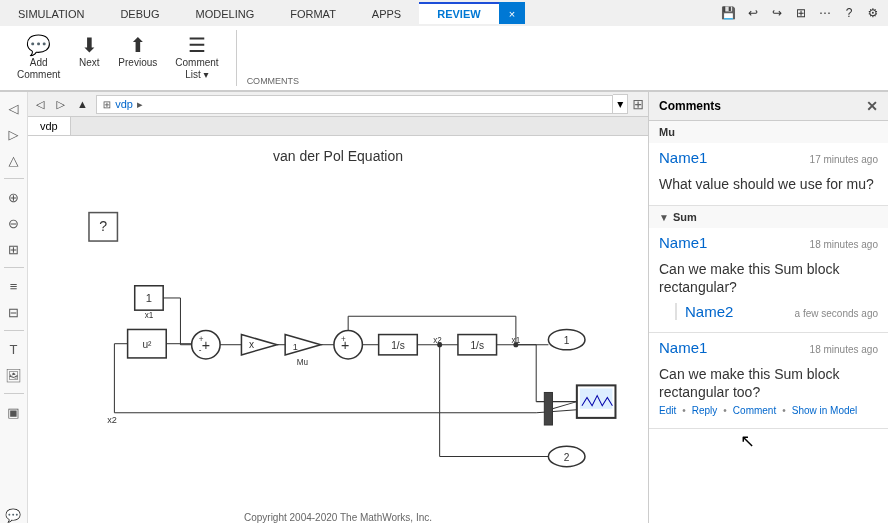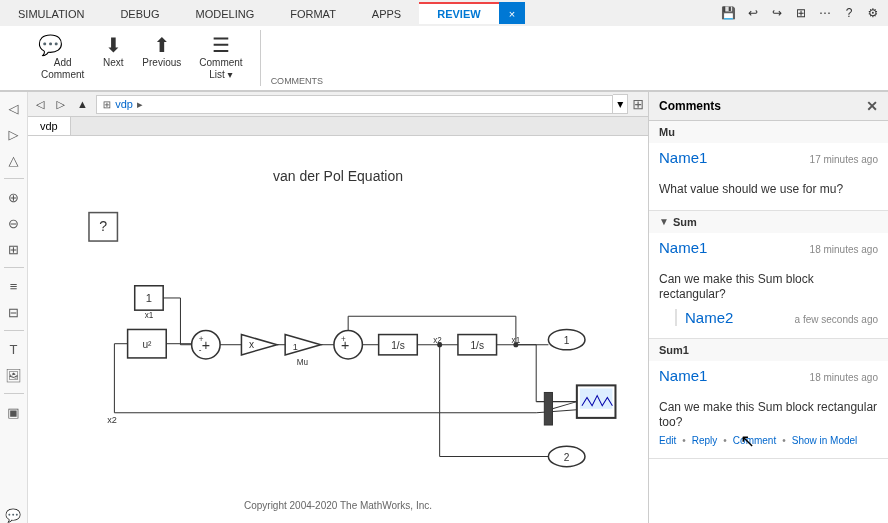--- a/index.html
+++ b/index.html
@@ -10,21 +10,21 @@
     .ribbon-tabs { display: flex; background: #f0f0f0; }
     .ribbon-tab {
       padding: 4px 18px;
       font-size: 11px;
       color: #333;
       cursor: pointer;
       border: none;
       background: none;
       border-top: 2px solid transparent;
     }
-    .ribbon-tab.active { background: #fff; border-top: 2px solid #ef4444; color: #0078d4; font-weight: bold; }
+    .ribbon-tab.active { background: #fff; border-top: 2px solid #1d4ed8; color: #0078d4; font-weight: bold; }
     .ribbon-tab.close-tab { background: #0078d4; color: white; padding: 4px 10px; }
 
     .ribbon-top { display: flex; justify-content: space-between; align-items: center; }
 
     .ribbon-content { background: #fff; border-bottom: 1px solid #ccc; padding: 4px 8px; display: flex; align-items: flex-end; gap: 4px; }
     .ribbon-btn {
       display: flex; flex-direction: column; align-items: center;
       padding: 4px 8px; cursor: pointer; border: 1px solid transparent;
       border-radius: 2px; min-width: 40px; font-size: 10px; color: #333;
     }
@@ -45,22 +45,22 @@
     .canvas-toolbar { display: flex; align-items: center; background: #f0f0f0; border-bottom: 1px solid #ccc; padding: 2px 4px; gap: 4px; }
     .canvas-toolbar-btn { font-size: 11px; padding: 2px 4px; cursor: pointer; border: none; background: none; color: #333; }
     .canvas-tabs { display: flex; background: #e8e8e8; border-bottom: 1px solid #ccc; }
     .canvas-tab { padding: 3px 12px; font-size: 11px; cursor: pointer; border-right: 1px solid #ccc; background: #e0e0e0; }
     .canvas-tab.active { background: #fff; }
 
     .canvas-viewport { flex: 1; background: white; position: relative; overflow: hidden; }
 
     
     .diagram-canvas { width: 100%; height: 100%; position: relative; }
-    .diagram-title { text-align: center; font-size: 14px; color: #333; position: absolute; top: 32px; left: 50%; transform: translateX(-50%); white-space: nowrap; }
-    .diagram-copyright { text-align: center; font-size: 10px; color: #666; position: absolute; bottom: 16px; left: 50%; transform: translateX(-50%); white-space: nowrap; }
+    .diagram-title { text-align: center; font-size: 14px; color: #333; position: absolute; top: 12px; left: 50%; transform: translateX(-50%); white-space: nowrap; }
+    .diagram-copyright { text-align: center; font-size: 10px; color: #666; position: absolute; bottom: 4px; left: 50%; transform: translateX(-50%); white-space: nowrap; }
 
     
     .comments-panel {
       width: 240px; background: #fff; border-left: 1px solid #ccc;
       display: flex; flex-direction: column;
     }
     .comments-header {
       display: flex; justify-content: space-between; align-items: center;
       padding: 6px 10px; background: #f0f0f0; border-bottom: 1px solid #ccc;
       font-weight: bold; font-size: 12px;
@@ -71,21 +71,21 @@
     .comment-section { border-bottom: 1px solid #e0e0e0; }
     .comment-section-header {
       padding: 5px 10px; font-size: 11px; font-weight: bold; background: #f8f8f8;
       color: #333; display: flex; align-items: center; gap: 4px;
     }
     .comment-thread { padding: 6px 10px; }
     .comment-item { margin-bottom: 6px; }
     .comment-meta { display: flex; justify-content: space-between; align-items: baseline; }
     .comment-author { font-size: 15px; font-weight: normal; color: #0066cc; }
     .comment-time { font-size: 10px; color: #888; }
-    .comment-text { font-size: 12px; color: #333; margin-top: 16px; line-height: 1.3; }
+    .comment-text { font-size: 14px; color: #333; margin-top: 9px; line-height: 1.3; }
     .comment-actions { display: flex; gap: 6px; margin-top: 4px; font-size: 10px; }
     .comment-action { color: #0066cc; cursor: pointer; }
     .comment-dot { color: #888; }
 
     
     .comment-nested { margin-left: 16px; padding-left: 8px; border-left: 2px solid #e0e0e0; margin-top: 4px; }
 
     
     .top-right-icons { display: flex; align-items: center; gap: 2px; padding: 2px 4px; }
     .tr-icon { width: 22px; height: 22px; display: flex; align-items: center; justify-content: center; cursor: pointer; border-radius: 2px; font-size: 12px; color: #333; border: 1px solid transparent; }
@@ -116,21 +116,21 @@
       <div class="tr-icon">⋯</div>
       <div class="tr-icon">?</div>
       <div class="tr-icon">⚙</div>
     </div>
   </div>
 
   <div class="ribbon-content">
     <div class="toolbar-group">
       <div class="ribbon-btn">
         <div class="icon">💬</div>
-        <div style="font-size:10px; text-align:center; line-height:1.2;margin-left:24px;">Add<br>Comment</div>
+        <div style="font-size:10px; text-align:center; line-height:1.2;">Add<br>Comment</div>
       </div>
       <div class="ribbon-btn">
         <div class="icon">⬇</div>
         <div style="font-size:10px;">Next</div>
       </div>
       <div class="ribbon-btn">
         <div class="icon">⬆</div>
         <div style="font-size:10px;">Previous</div>
       </div>
       <div class="ribbon-btn">
@@ -334,23 +334,20 @@
               <div class="comment-meta">
                 <span class="comment-author">Name2</span>
                 <span class="comment-time">a few seconds ago</span>
               </div>
             </div>
           </div>
         </div>
       </div>
 
       <div class="comment-section">
-        <div class="comment-section-header">
-          <span>Sum1</span>
-        </div>
         <div class="comment-thread">
           <div class="comment-item">
             <div class="comment-meta">
               <span class="comment-author">Name1</span>
               <span class="comment-time">18 minutes ago</span>
             </div>
             <div class="comment-text">Can we make this Sum block rectangular too?</div>
             <div class="comment-actions">
               <span class="comment-action">Edit</span>
               <span class="comment-dot">•</span>

